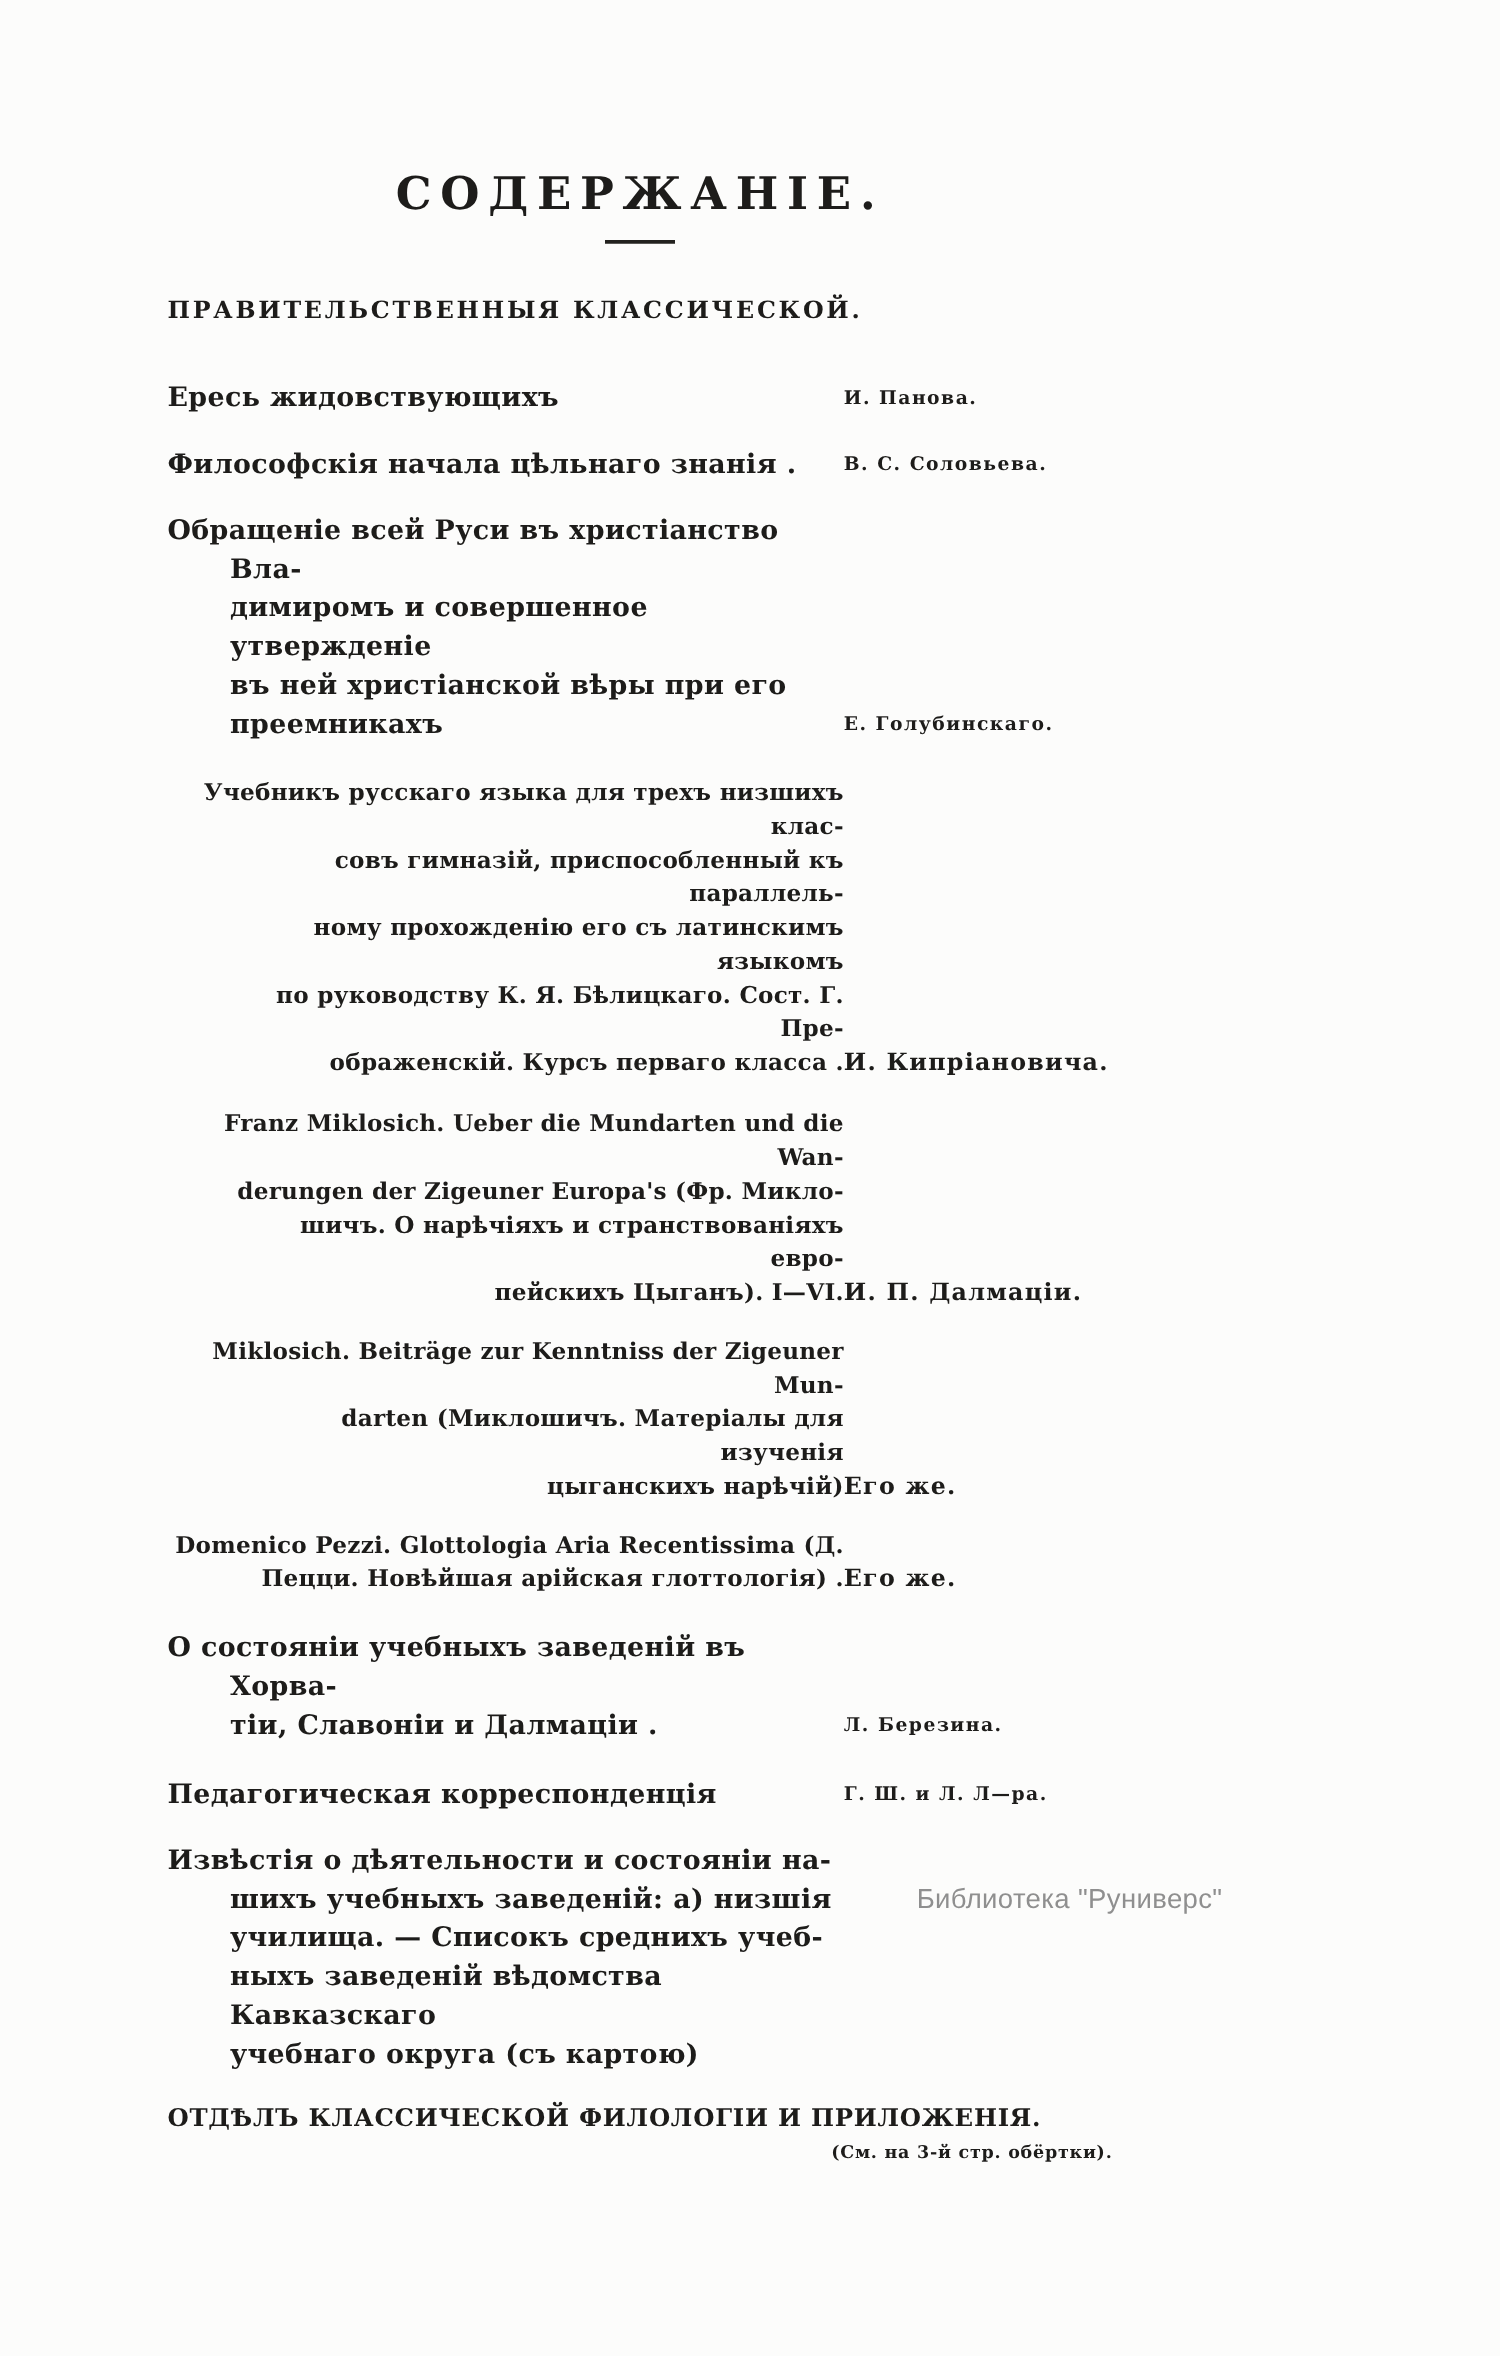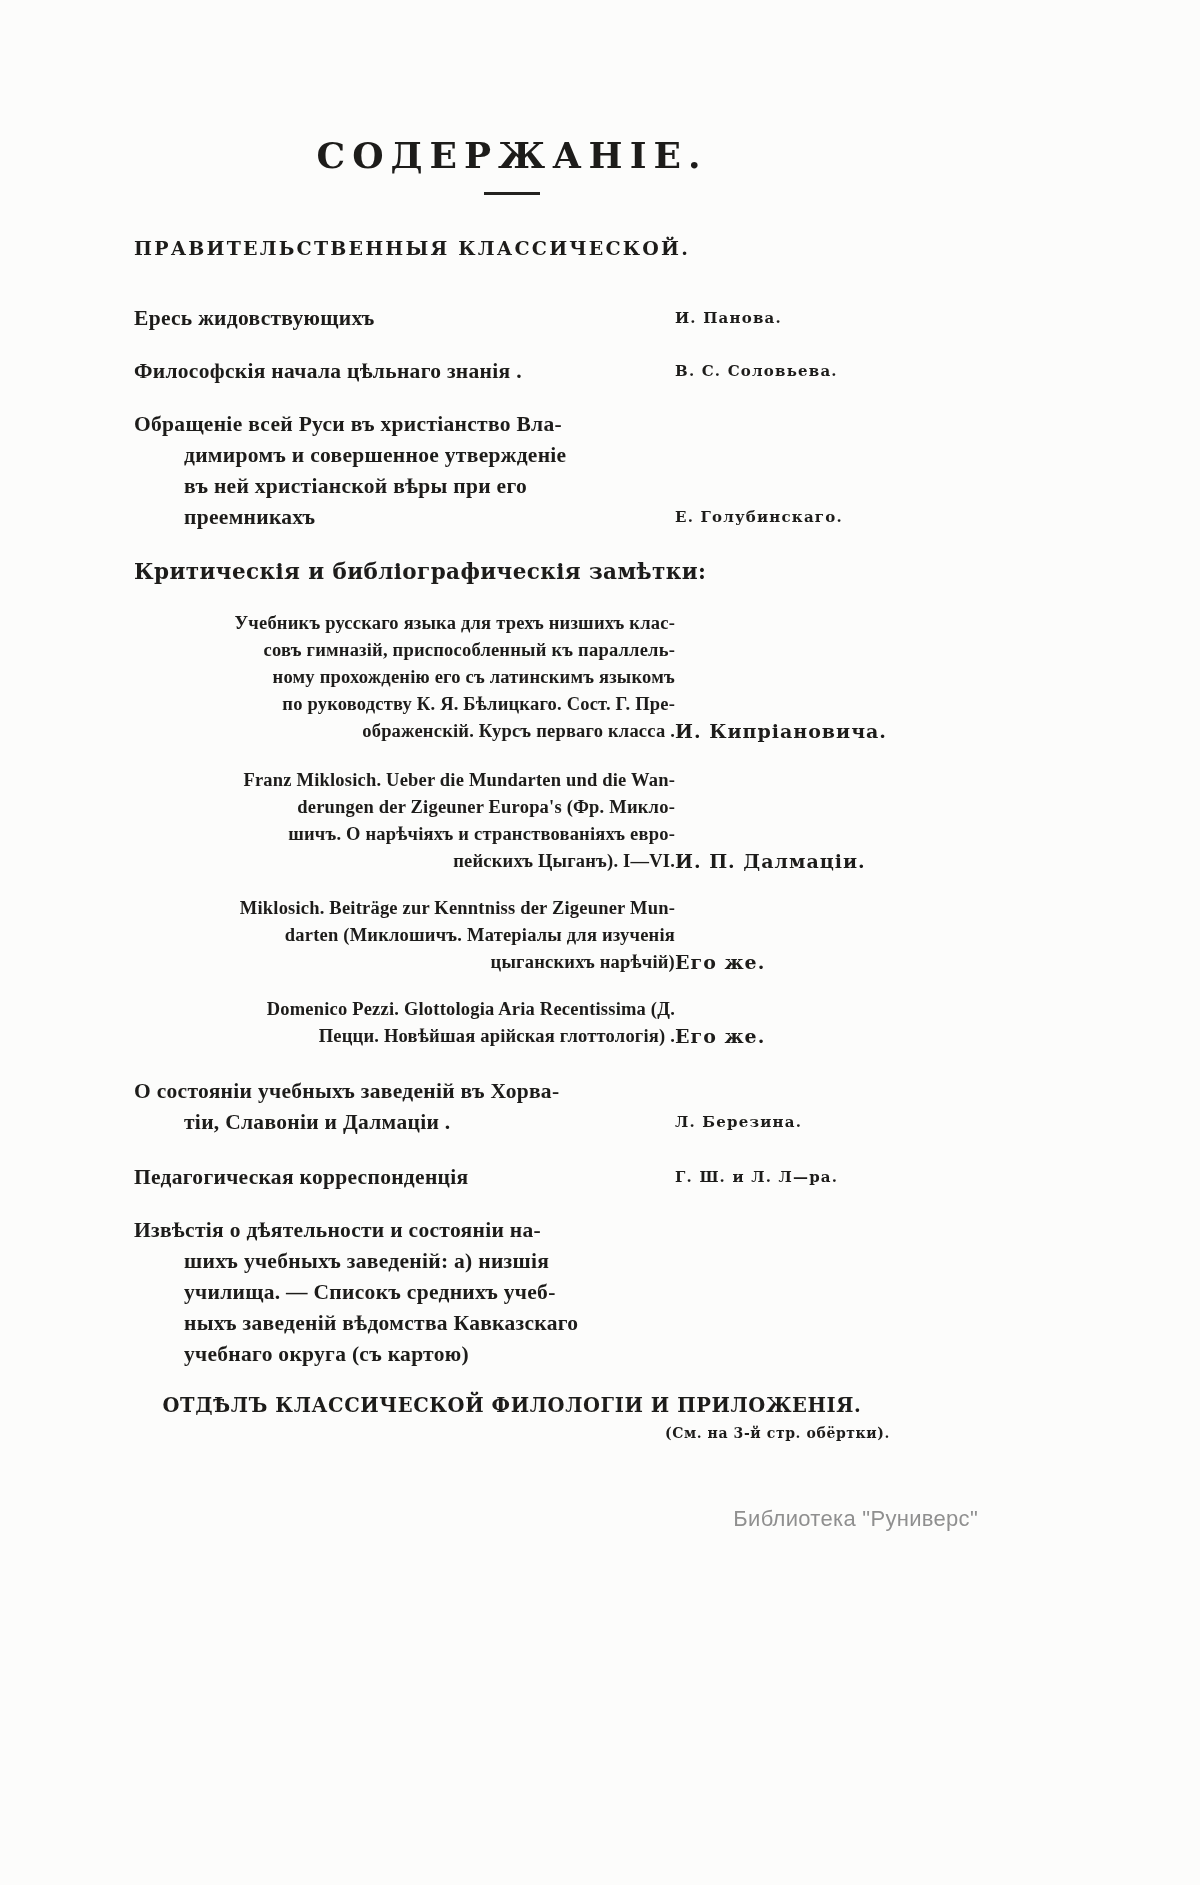--- a/index.html
+++ b/index.html
@@ -39,21 +39,21 @@
     letter-spacing: 2.2px;
     white-space: nowrap;
   }
   .subheading {
     margin: 26px 0 0;
     font-size: 21.5px;
     font-weight: 700;
     letter-spacing: 0.4px;
   }
   .entry { display: flex; align-items: flex-end; }
-  .entry-text { flex: 1 1 auto; white-space: pre-line; font-family: Liberation Serif, serif; }
+  .entry-text { flex: 1 1 auto; white-space: pre-line; }
   .entry-author { flex: 0 0 215px; font-weight: 700; }
   .big .entry-text {
     font-size: 21.5px;
     line-height: 31px;
     font-weight: 700;
     letter-spacing: 0.3px;
     padding-left: 50px;
     text-indent: -50px;
   }
   .big .entry-author { font-size: 15px; letter-spacing: 1.2px; line-height: 31px; }
@@ -65,21 +65,20 @@
     padding-left: 44px;
     text-indent: -44px;
     text-align: right;
   }
   .small .entry-author { font-size: 19px; letter-spacing: 1px; line-height: 27px; }
   .footer-heading {
     margin-top: 24px;
     font-size: 19.5px;
     font-weight: 700;
     letter-spacing: 0.6px;
-    text-align: center;
   }
   .footer-note {
     margin-top: 8px;
     text-align: right;
     font-size: 14px;
     font-weight: 700;
     letter-spacing: 0.6px;
   }
   .watermark {
     position: absolute;
@@ -117,21 +116,20 @@
   </div>
 
   <div class="entry big mt22">
     <div class="entry-text">Обращеніе всей Руси въ христіанство Вла-
 димиромъ и совершенное утвержденіе
 въ ней христіанской вѣры при его
 преемникахъ</div>
     <div class="entry-author">Е. Голубинскаго.</div>
   </div>
 
-  <h3 class="subheading">Критическія и библіографическія замѣтки:</h3>
 
   <div class="entry small mt26">
     <div class="entry-text">Учебникъ русскаго языка для трехъ низшихъ клас-
 совъ гимназій, приспособленный къ параллель-
 ному прохожденію его съ латинскимъ языкомъ
 по руководству К. Я. Бѣлицкаго. Сост. Г. Пре-
 ображенскій. Курсъ перваго класса .</div>
     <div class="entry-author">И. Кипріановича.</div>
   </div>
 

